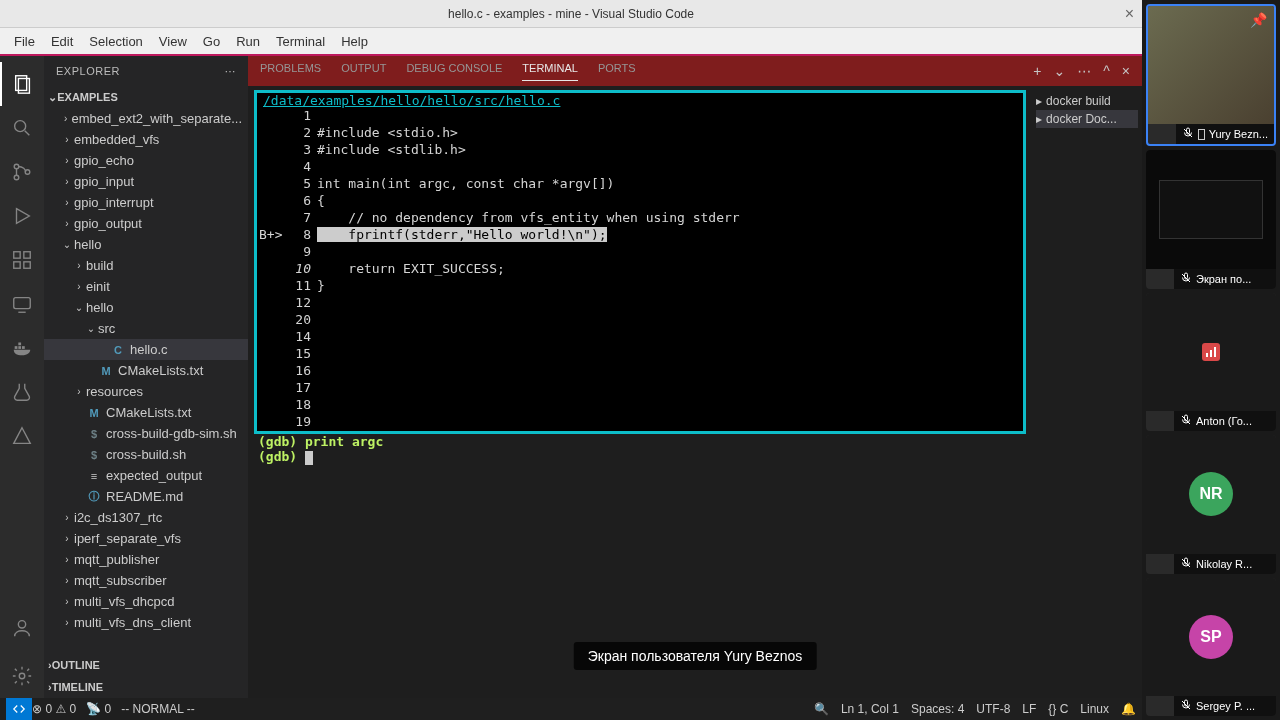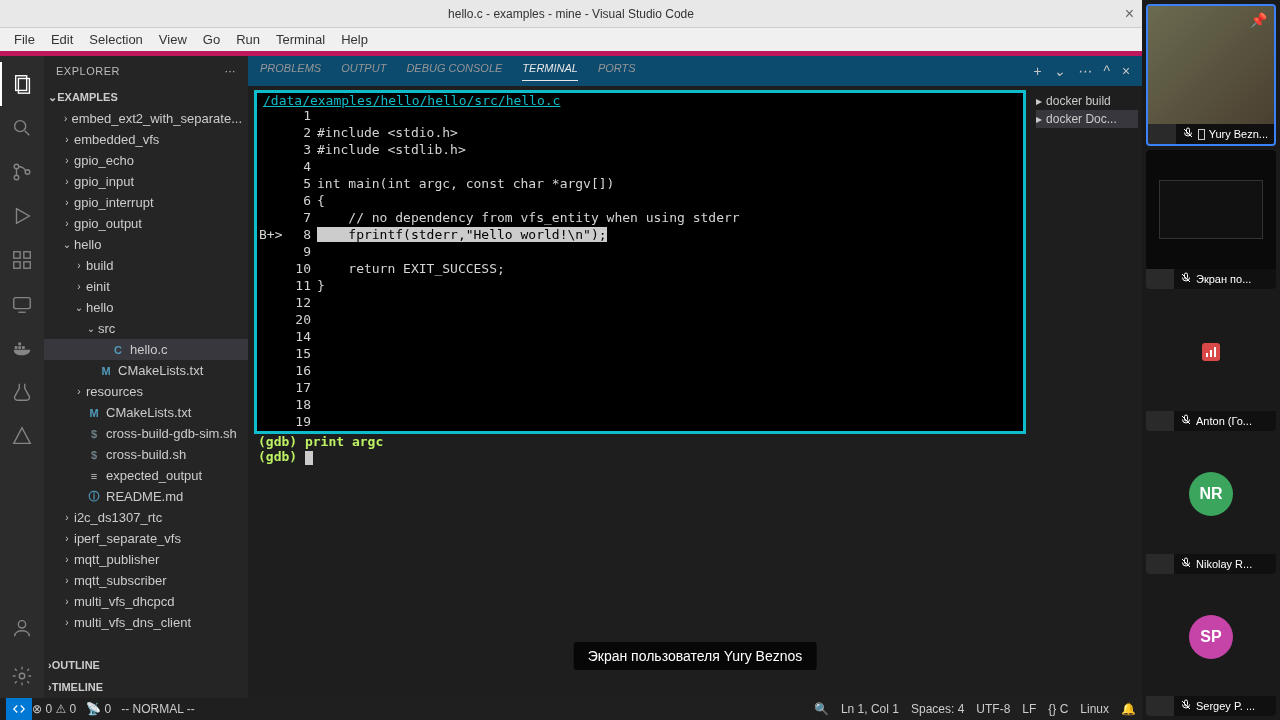--- a/index.html
+++ b/index.html
@@ -32,21 +32,21 @@
   font-size: 16px; color: #666;
 }
 
 .menubar {
   height: 28px;
   background: #f0f0f0;
   color: #333;
   display: flex; align-items: center;
   padding: 0 6px;
   font-size: 13px;
-  border-bottom: 5px solid #be185d;
+  border-bottom: 2px solid #be185d;
 }
 .menubar span { padding: 0 8px; }
 
 .app-body {
   flex: 1;
   display: flex;
   min-height: 0;
 }
 
 .activitybar {
@@ -120,25 +120,24 @@
   flex: 1;
   display: flex; flex-direction: column;
   min-width: 0;
   position: relative;
 }
 
 .panel-tabs {
   height: 30px;
   display: flex; align-items: center;
   padding: 0 12px;
-  background: #0c4a6e;
+  background: #7f1d1d;
   font-size: 11px;
   color: #969696;
   gap: 20px;
-  font-style: italic;
 }
 .panel-tabs .tab { padding-bottom: 6px; }
 .panel-tabs .tab.active { color: #e7e7e7; border-bottom: 1px solid #e7e7e7; }
 .panel-actions { margin-left: auto; display: flex; gap: 12px; color: #c5c5c5; font-size: 14px; }
 
 .terminal-area {
   flex: 1;
   display: flex;
   min-height: 0;
 }
@@ -533,21 +532,21 @@
               <div class="line-nums" id="line-nums">
                   <div style="height: 17px;">1</div>
                   <div style="height: 17px;">2</div>
                   <div style="height: 17px;">3</div>
                   <div style="height: 17px;">4</div>
                   <div style="height: 17px;">5</div>
                   <div style="height: 17px;">6</div>
                   <div style="height: 17px;">7</div>
                   <div style="height: 17px;">8</div>
                   <div style="height: 17px;">9</div>
-                  <div style="height: 17px;">10</div>
+                  <div style="height: 17px; font-style: italic;">10</div>
                   <div style="height: 17px;">11</div>
                   <div style="height: 17px;">12</div>
                   <div style="height: 17px;">20</div>
                   <div style="height: 17px;">14</div>
                   <div style="height: 17px;">15</div>
                   <div style="height: 17px;">16</div>
                   <div style="height: 17px;">17</div>
                   <div style="height: 17px;">18</div>
                   <div style="height: 17px;">19</div>
                 </div>

